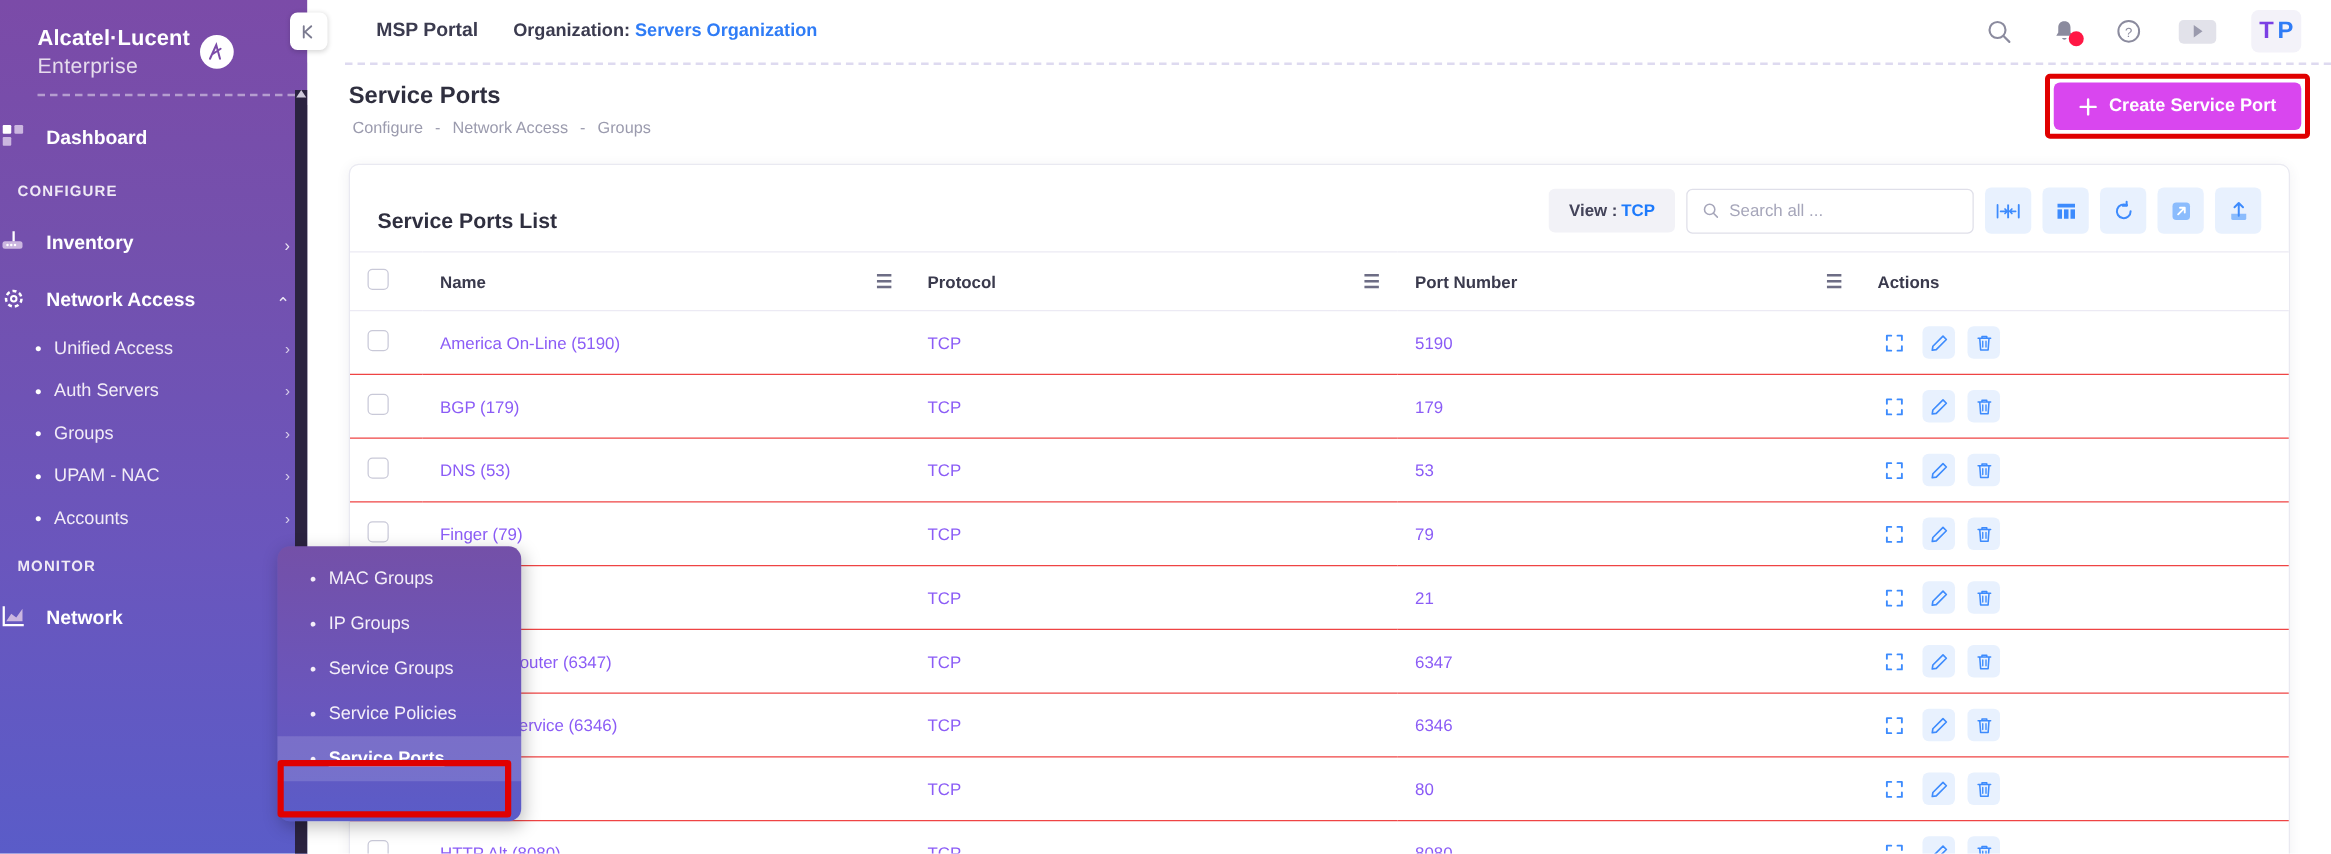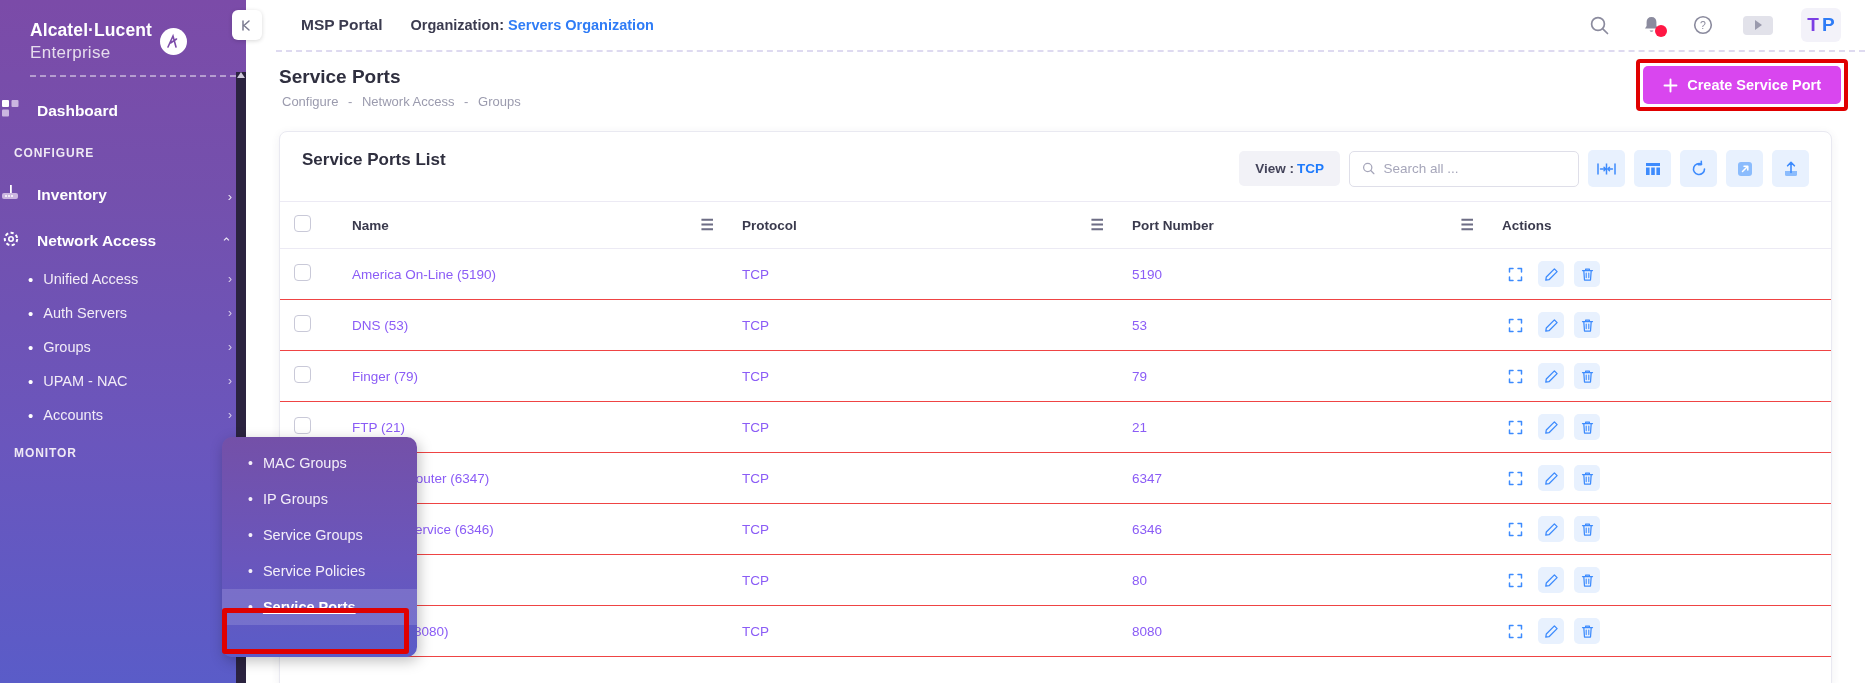--- a/index.html
+++ b/index.html
@@ -138,21 +138,21 @@
     border: 4px solid #e00000; border-radius: 4px; pointer-events: none;
   }
 
   
   .card {
     margin: 22px 33px 0 33px; background: #fff;
     border: 1px solid #e9e9f1; border-radius: 8px;
     box-shadow: 0 2px 10px rgba(60,60,90,.07);
     height: 560px;
   }
-  .card-head { display: flex; align-items: flex-start; padding: 18px 22px 14px 22px; }
+  .card-head { display: flex; align-items: flex-end; padding: 18px 22px 14px 22px; }
   .card-title { font-size: 17px; font-weight: 700; color: #2f2f3f; }
   .card-tools { margin-left: auto; display: flex; align-items: center; gap: 9px; }
   .view-pill {
     background: #f2f2f7; border-radius: 5px; padding: 10px 16px;
     font-size: 13.5px; color: #44445a; font-weight: 600; cursor: pointer;
   }
   .view-pill b { color: #1d7afc; margin-left: 3px; }
   .search-box {
     width: 230px; height: 36px; border: 1px solid #dfdfe9; border-radius: 5px;
     display: flex; align-items: center; gap: 8px; padding: 0 12px; background:#fff;
@@ -273,20 +273,30 @@
         <span class="chev">›</span>
       </div>
       <div class="nav-sub">
         <span class="bullet">•</span>
         <span class="lbl">Accounts</span>
         <span class="chev">›</span>
       </div>
 
       <div class="nav-section">MONITOR</div>
 
+      <div class="nav-item">
+        <span class="nav-icon">
+          <svg width="20" height="18" viewBox="0 0 20 18">
+              <path d="M2 1 V16 H18" stroke="#fff" stroke-width="1.8" fill="none"></path>
+              <path d="M4 13 L8 7 L12 10 L17 3 L17 13 Z" fill="#cbb6e0"></path>
+            </svg>
+        </span>
+        <span class="lbl">Network</span>
+        <span class="chev">⌄</span>
+      </div>
     </div>
 
     <div class="side-scroll">
       <div class="arrow-up"></div>
       <div class="thumb"></div>
     </div>
   </div>
 
   <div class="collapse-btn">
     <svg width="15" height="13" viewBox="0 0 15 13">
@@ -480,20 +490,46 @@
                     <svg width="15" height="15" viewBox="0 0 15 15">
                       <path d="M2.5 3.6 H12.5 M5.6 3.6 V2.2 H9.4 V3.6 M3.8 3.6 L4.5 13 H10.5 L11.2 3.6" stroke="#3d8bfd" stroke-width="1.25" fill="none" stroke-linecap="round" stroke-linejoin="round"></path>
                       <path d="M6.2 6 V10.6 M8.8 6 V10.6" stroke="#3d8bfd" stroke-width="1.1" stroke-linecap="round"></path>
                     </svg>
                   </span>
                 </div>
               </td>
             </tr>
             <tr>
               <td><span class="cbx"></span></td>
+              <td>BGP (179)</td>
+              <td>TCP</td>
+              <td>179</td>
+              <td>
+                <div class="act-cell">
+                  <span class="act-btn plain">
+                    <svg width="15" height="15" viewBox="0 0 15 15">
+                      <path d="M1.5 5 V1.5 H5 M10 1.5 H13.5 V5 M13.5 10 V13.5 H10 M5 13.5 H1.5 V10" stroke="#3d8bfd" stroke-width="1.5" fill="none" stroke-linecap="round" stroke-linejoin="round"></path>
+                    </svg>
+                  </span>
+                  <span class="act-btn">
+                    <svg width="15" height="15" viewBox="0 0 15 15">
+                      <path d="M10.4 1.9 L13.1 4.6 L5 12.7 L1.8 13.2 L2.3 10 Z" stroke="#3d8bfd" stroke-width="1.3" fill="none" stroke-linejoin="round"></path>
+                    </svg>
+                  </span>
+                  <span class="act-btn">
+                    <svg width="15" height="15" viewBox="0 0 15 15">
+                      <path d="M2.5 3.6 H12.5 M5.6 3.6 V2.2 H9.4 V3.6 M3.8 3.6 L4.5 13 H10.5 L11.2 3.6" stroke="#3d8bfd" stroke-width="1.25" fill="none" stroke-linecap="round" stroke-linejoin="round"></path>
+                      <path d="M6.2 6 V10.6 M8.8 6 V10.6" stroke="#3d8bfd" stroke-width="1.1" stroke-linecap="round"></path>
+                    </svg>
+                  </span>
+                </div>
+              </td>
+            </tr>
+            <tr>
+              <td><span class="cbx"></span></td>
               <td>DNS (53)</td>
               <td>TCP</td>
               <td>53</td>
               <td>
                 <div class="act-cell">
                   <span class="act-btn plain">
                     <svg width="15" height="15" viewBox="0 0 15 15">
                       <path d="M1.5 5 V1.5 H5 M10 1.5 H13.5 V5 M13.5 10 V13.5 H10 M5 13.5 H1.5 V10" stroke="#3d8bfd" stroke-width="1.5" fill="none" stroke-linecap="round" stroke-linejoin="round"></path>
                     </svg>
                   </span>

